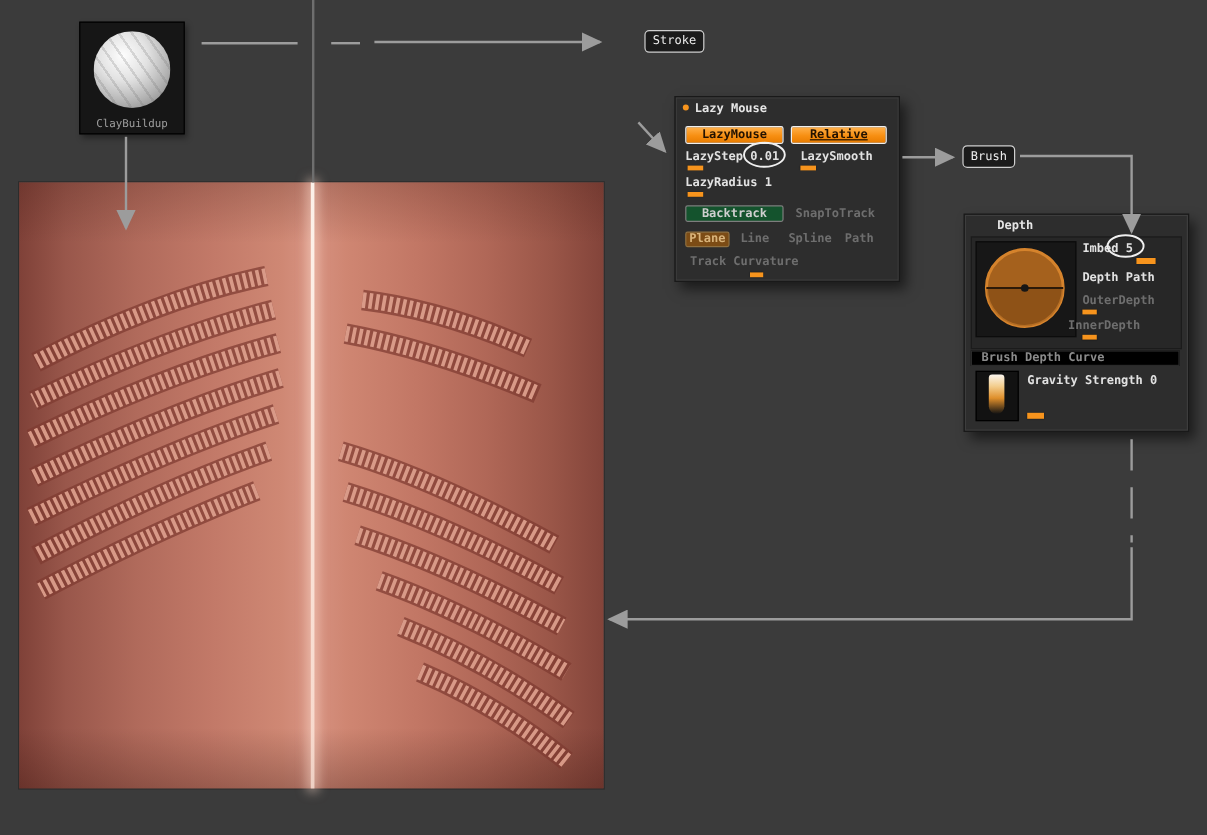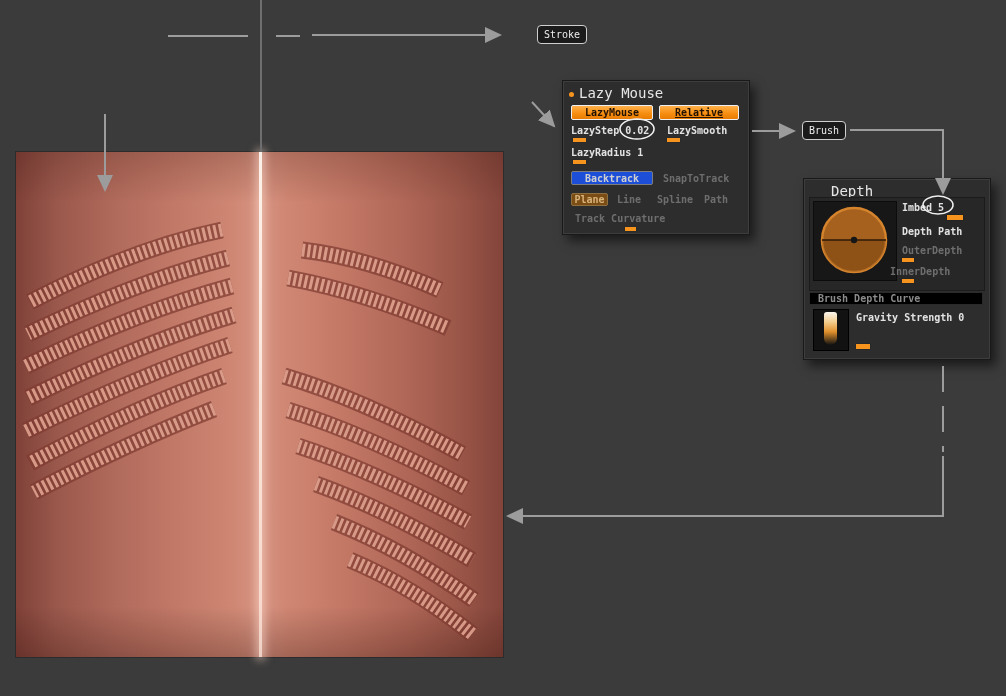--- a/index.html
+++ b/index.html
@@ -16,29 +16,29 @@
         radial-gradient(circle at 38% 32%, #fdfdfd 0%, #e2e2e2 35%, #b5b5b5 65%, #8c8c8c 88%, #7a7a7a 100%);}
   .brush-label{position:absolute;left:0;bottom:2px;width:100%;text-align:center;font-size:9px;color:#9f9f9f;}
 
   
   .tag-btn{position:absolute;height:17px;line-height:17px;padding:0 6px;background:#1b1b1b;
       border:1px solid #cfcfcf;border-radius:4px;color:#ececec;font-size:10px;z-index:2;}
 
   
   .panel{position:absolute;background:#2d2d2d;border:1px solid #191919;
       box-shadow:inset 0 0 0 1px #3d3d3d, 5px 6px 10px rgba(0,0,0,.55);z-index:3;}
-  .ptitle{position:absolute;font-size:14px;font-weight:normal;color:#e6e6e6;white-space:nowrap;}
+  .ptitle{position:absolute;font-size:10px;font-weight:bold;color:#e6e6e6;white-space:nowrap;}
   .dot{display:inline-block;width:5px;height:5px;border-radius:50%;background:#f7941d;margin-right:5px;vertical-align:1px;}
   .pt{position:absolute;font-size:10px;font-weight:bold;color:#e2e2e2;white-space:nowrap;}
   .pd{position:absolute;font-size:10px;font-weight:bold;color:#6e6e6e;white-space:nowrap;}
   .obtn{position:absolute;height:15px;line-height:14px;text-align:center;font-size:10px;font-weight:bold;
       color:#241200;background:linear-gradient(#ffb04a 0%,#f78f12 55%,#e87c00 100%);
       border:1px solid #efefef;border-radius:2px;box-sizing:border-box;}
   .gbtn{position:absolute;height:14px;line-height:13px;text-align:center;font-size:10px;font-weight:bold;
-      color:#cfcfcf;background:#1d4ed8;border:1px solid #7d7d7d;border-radius:2px;box-sizing:border-box;}
+      color:#cfcfcf;background:#14532d;border:1px solid #7d7d7d;border-radius:2px;box-sizing:border-box;}
   .dbtn{position:absolute;height:13px;line-height:12px;text-align:center;font-size:10px;font-weight:bold;
       color:#d8b37a;background:#7c4c15;border:1px solid #8f7040;border-radius:2px;box-sizing:border-box;}
   .sbar{position:absolute;background:#f7941d;box-shadow:0 0 1px rgba(0,0,0,.6);}
   .inner-box{position:absolute;background:#272727;border:1px solid #1b1b1b;}
   .thumb-box{position:absolute;background:#171717;border:1px solid #0c0c0c;}
   .curve-bar{position:absolute;background:#000000;border:1px solid #2a2a2a;color:#8b8b8b;
       font-size:10px;font-weight:bold;line-height:12px;padding-left:8px;box-sizing:border-box;}
   .gravity-thumb{position:absolute;background:#121212;border:1px solid #000;overflow:hidden;}
   .gravity-glow{position:absolute;left:10px;top:2px;width:13px;height:33px;
       background:linear-gradient(180deg,#faf6ef 0%,#f3cd8d 30%,#df8f2b 60%,rgba(130,65,10,0) 100%);
@@ -64,29 +64,33 @@
   .logo-icon{display:inline-block;width:14px;height:14px;line-height:13px;border:2px solid #f7931e;
       border-radius:50%;text-align:center;font-size:10px;margin-right:3px;vertical-align:-3px;color:#f7931e;}
   .submitted{position:absolute;right:8px;top:0;height:28px;line-height:28px;color:#eaeaea;font-size:11px;
       font-family:"Liberation Sans",sans-serif;}
 </style>
 </head>
 <body>
 
 <div class="page">
 
+  <div class="brush-thumb">
+    <div class="sphere"></div>
+    <div class="brush-label">ClayBuildup</div>
+  </div>
 
   <div class="tag-btn" style="left:517px;top:25px;margin-left:20px;">Stroke</div>
   <div class="tag-btn" style="left:802px;top:121px;">Brush</div>
 
   <div class="panel" style="left:562px;top:80px;width:186px;height:153px;">
     <div class="ptitle" style="left:6px;top:4px;"><span class="dot"></span><span>Lazy Mouse</span></div>
     <div class="obtn" style="left:8px;top:24px;width:82px;">LazyMouse</div>
     <div class="obtn" style="left:96px;top:24px;width:80px;text-decoration:underline;">Relative</div>
-    <div class="pt" style="left:8px;top:44px;"><span>LazyStep</span> <span>0.02</span></div>
+    <div class="pt" style="left:8px;top:44px;"><span>LazyStep</span> <span>0.01</span></div>
     <div class="pt" style="left:104px;top:44px;">LazySmooth</div>
     <div class="sbar" style="left:10px;top:57px;width:13px;height:4px;"></div>
     <div class="sbar" style="left:104px;top:57px;width:13px;height:4px;"></div>
     <div class="pt" style="left:8px;top:66px;">LazyRadius 1</div>
     <div class="sbar" style="left:10px;top:79px;width:13px;height:4px;"></div>
     <div class="gbtn" style="left:8px;top:90px;width:82px;">Backtrack</div>
     <div class="pd" style="left:100px;top:92px;">SnapToTrack</div>
     <div class="dbtn" style="left:8px;top:112px;width:37px;">Plane</div>
     <div class="pd" style="left:54px;top:113px;">Line</div>
     <div class="pd" style="left:94px;top:113px;">Spline</div>

